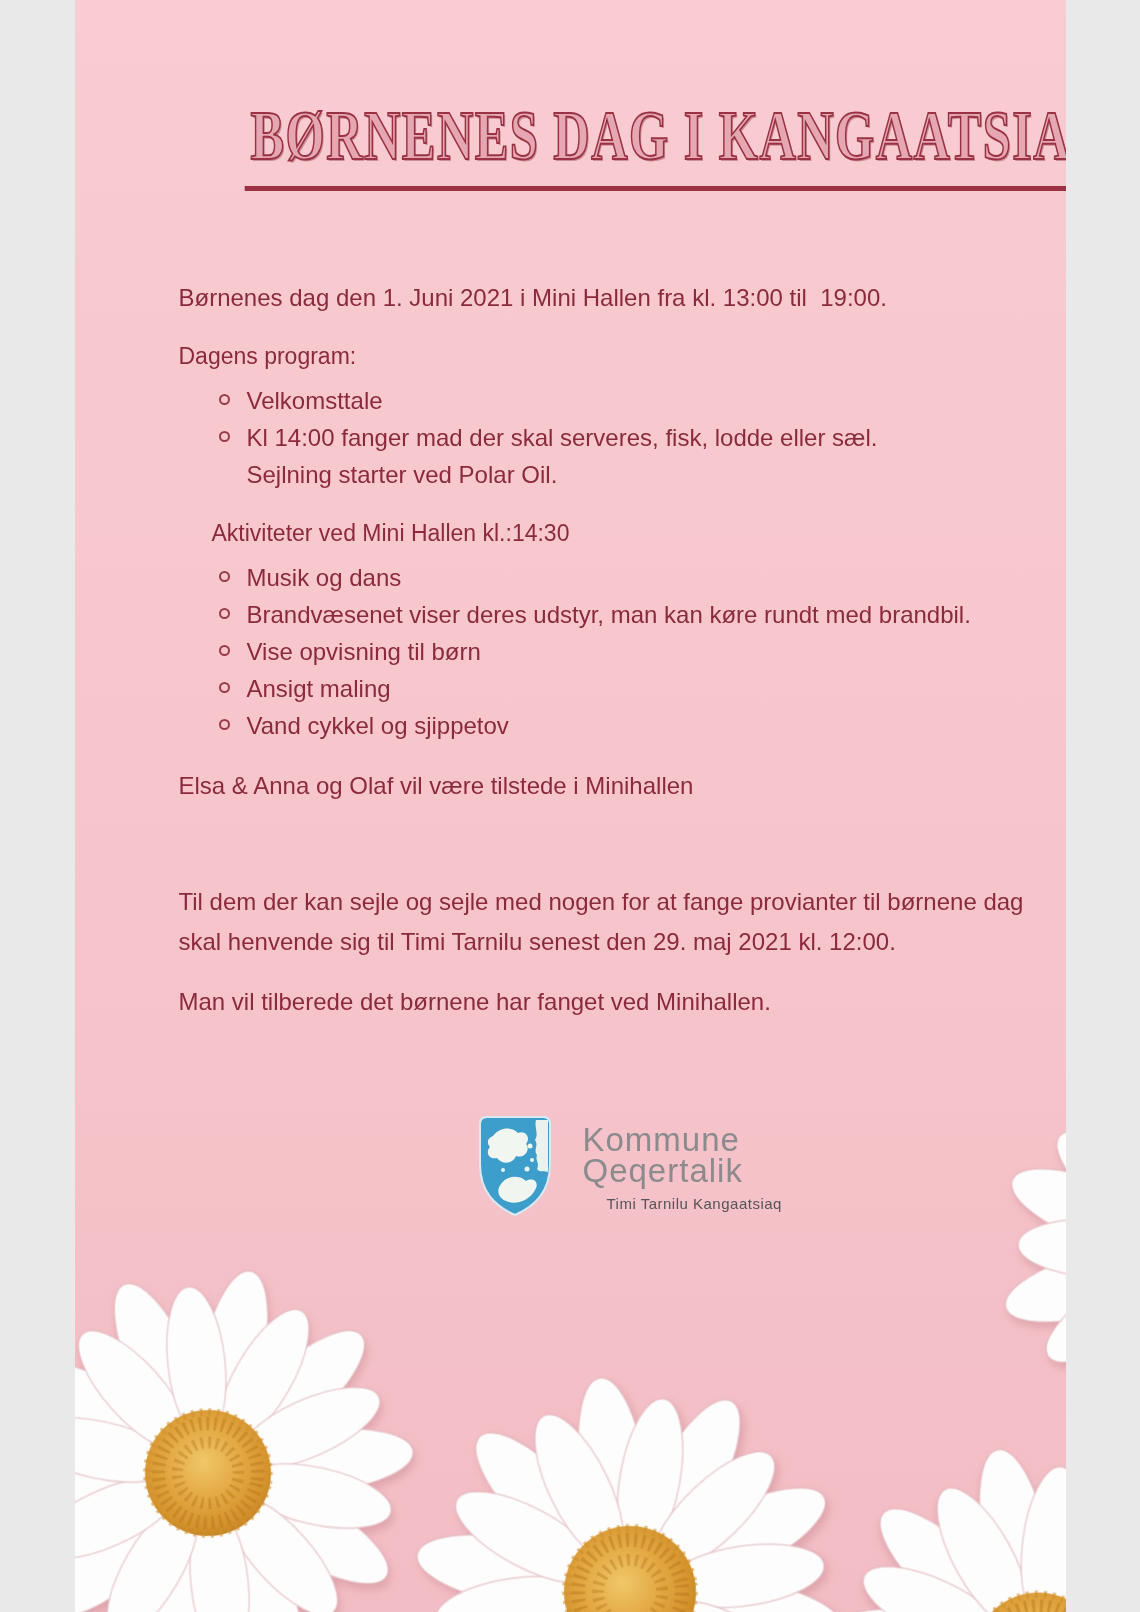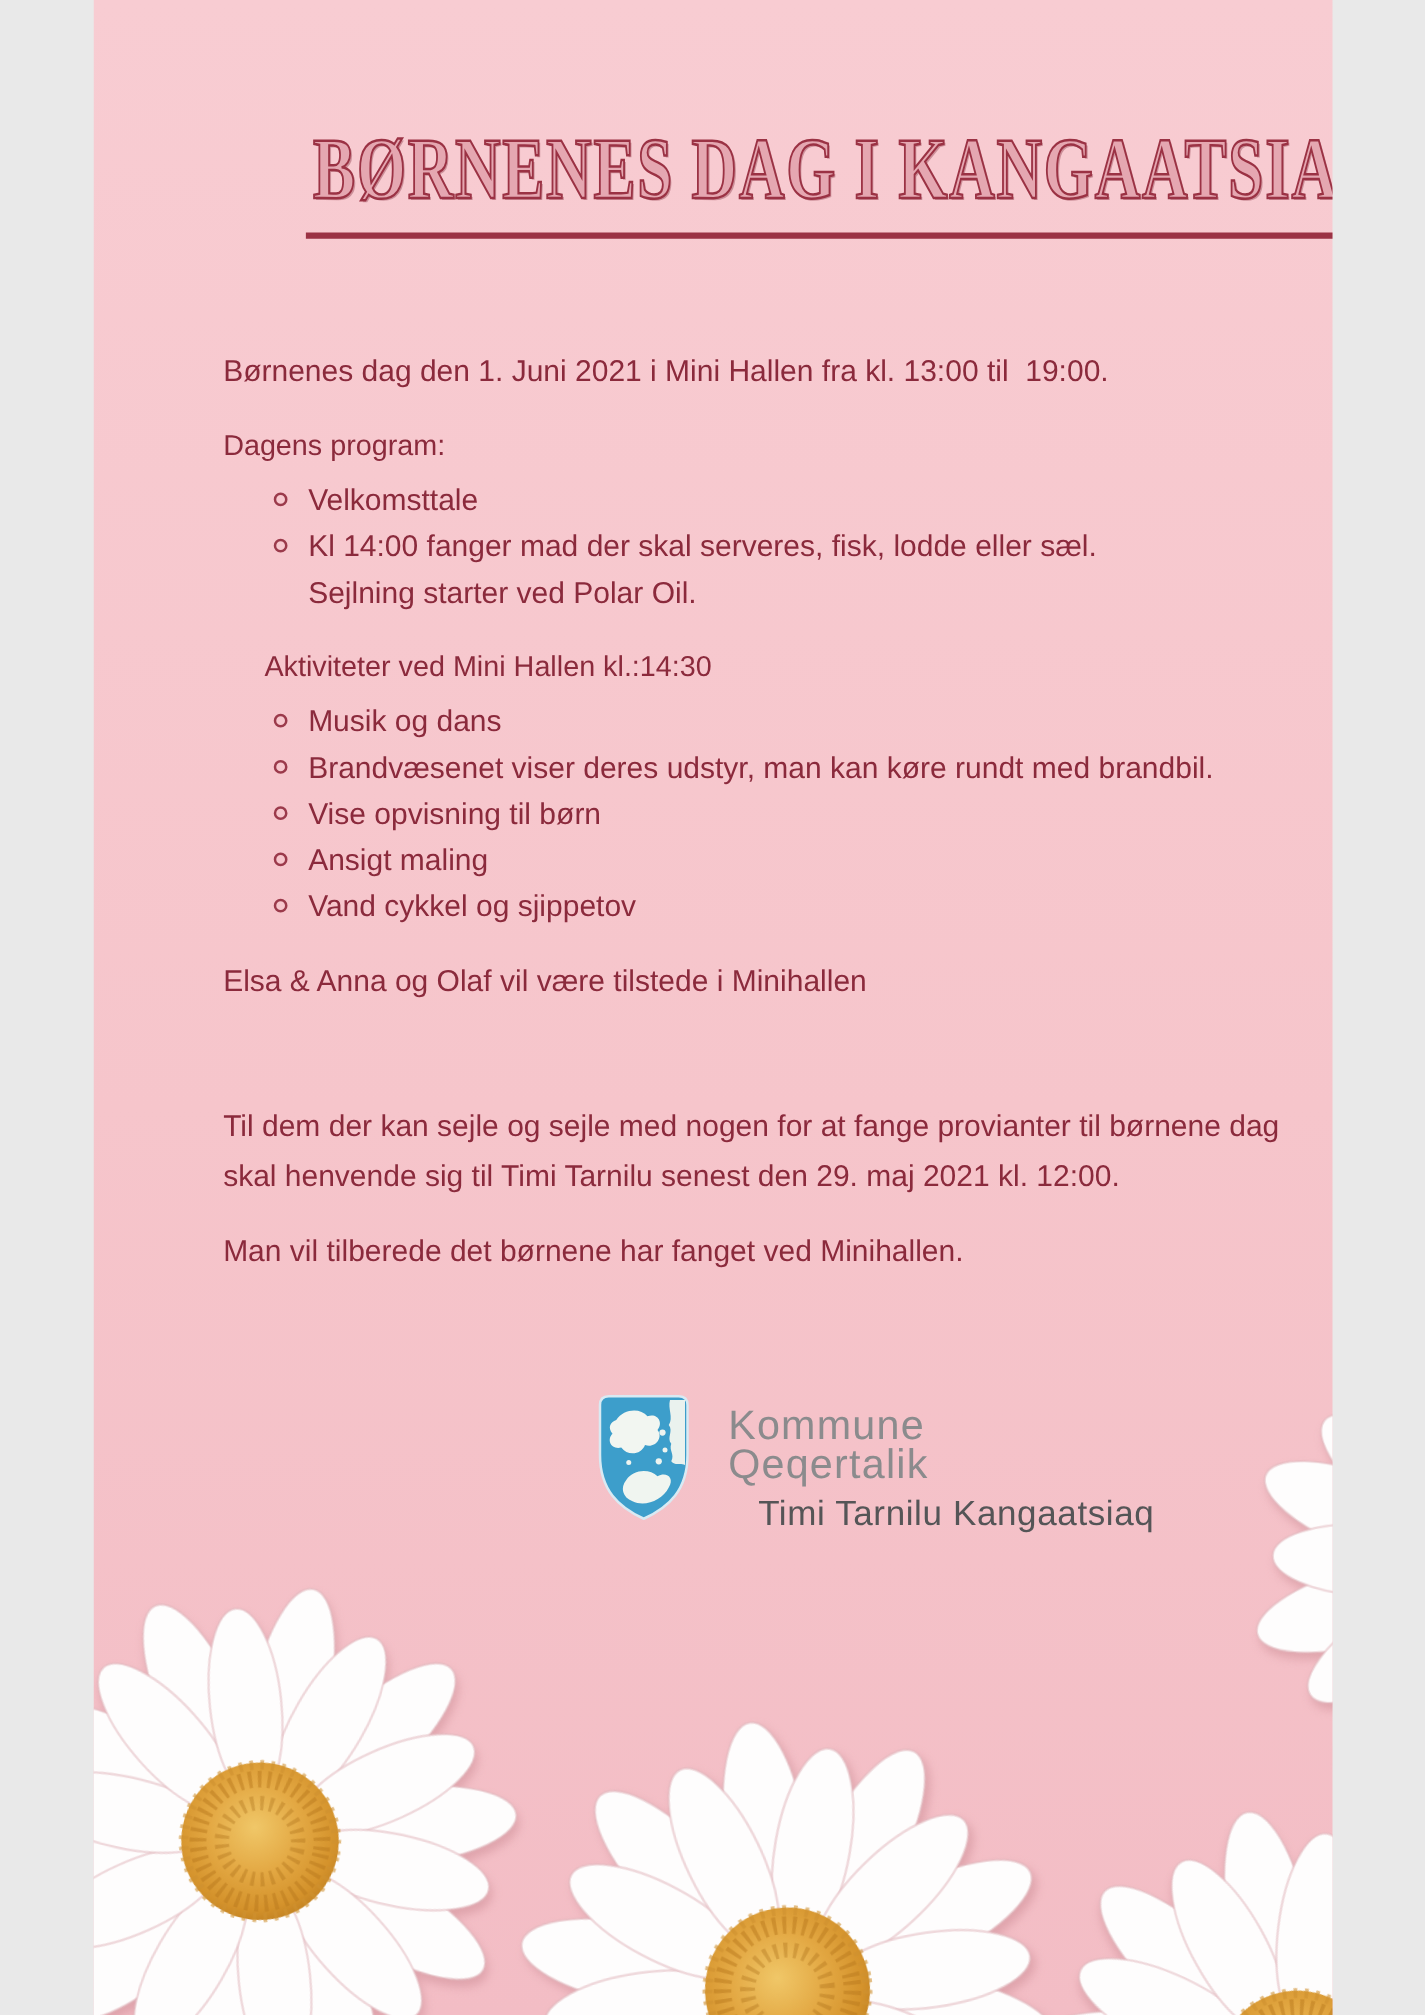--- a/index.html
+++ b/index.html
@@ -64,21 +64,21 @@
     display:flex;align-items:flex-start;
   }
   .shield{display:block;}
   .logo-textcol{margin-left:26px;padding-top:10px;}
   .muni-name{
     font-size:33px;line-height:31px;color:#8b8b8d;
     letter-spacing:1px;font-weight:400;
   }
   .organizer{
     margin-top:9px;margin-left:24px;
-    font-size:28px;color:#555557;letter-spacing:0.5px;
+    font-size:15px;color:#555557;letter-spacing:0.5px;
   }
   
   .daisy{
     position:absolute;z-index:1;
     filter:drop-shadow(3px 5px 4px rgba(198,130,140,0.45));
   }
   .daisy-1{left:-77px;top:1263px;width:420px;height:420px;transform:rotate(12deg);}
   .daisy-2{left:335px;top:1372px;width:440px;height:440px;transform:rotate(-8deg);}
   .daisy-3{left:748px;top:1442px;width:430px;height:430px;transform:rotate(25deg);}
   .daisy-4{left:920px;top:1044px;width:420px;height:420px;transform:rotate(3deg);}

